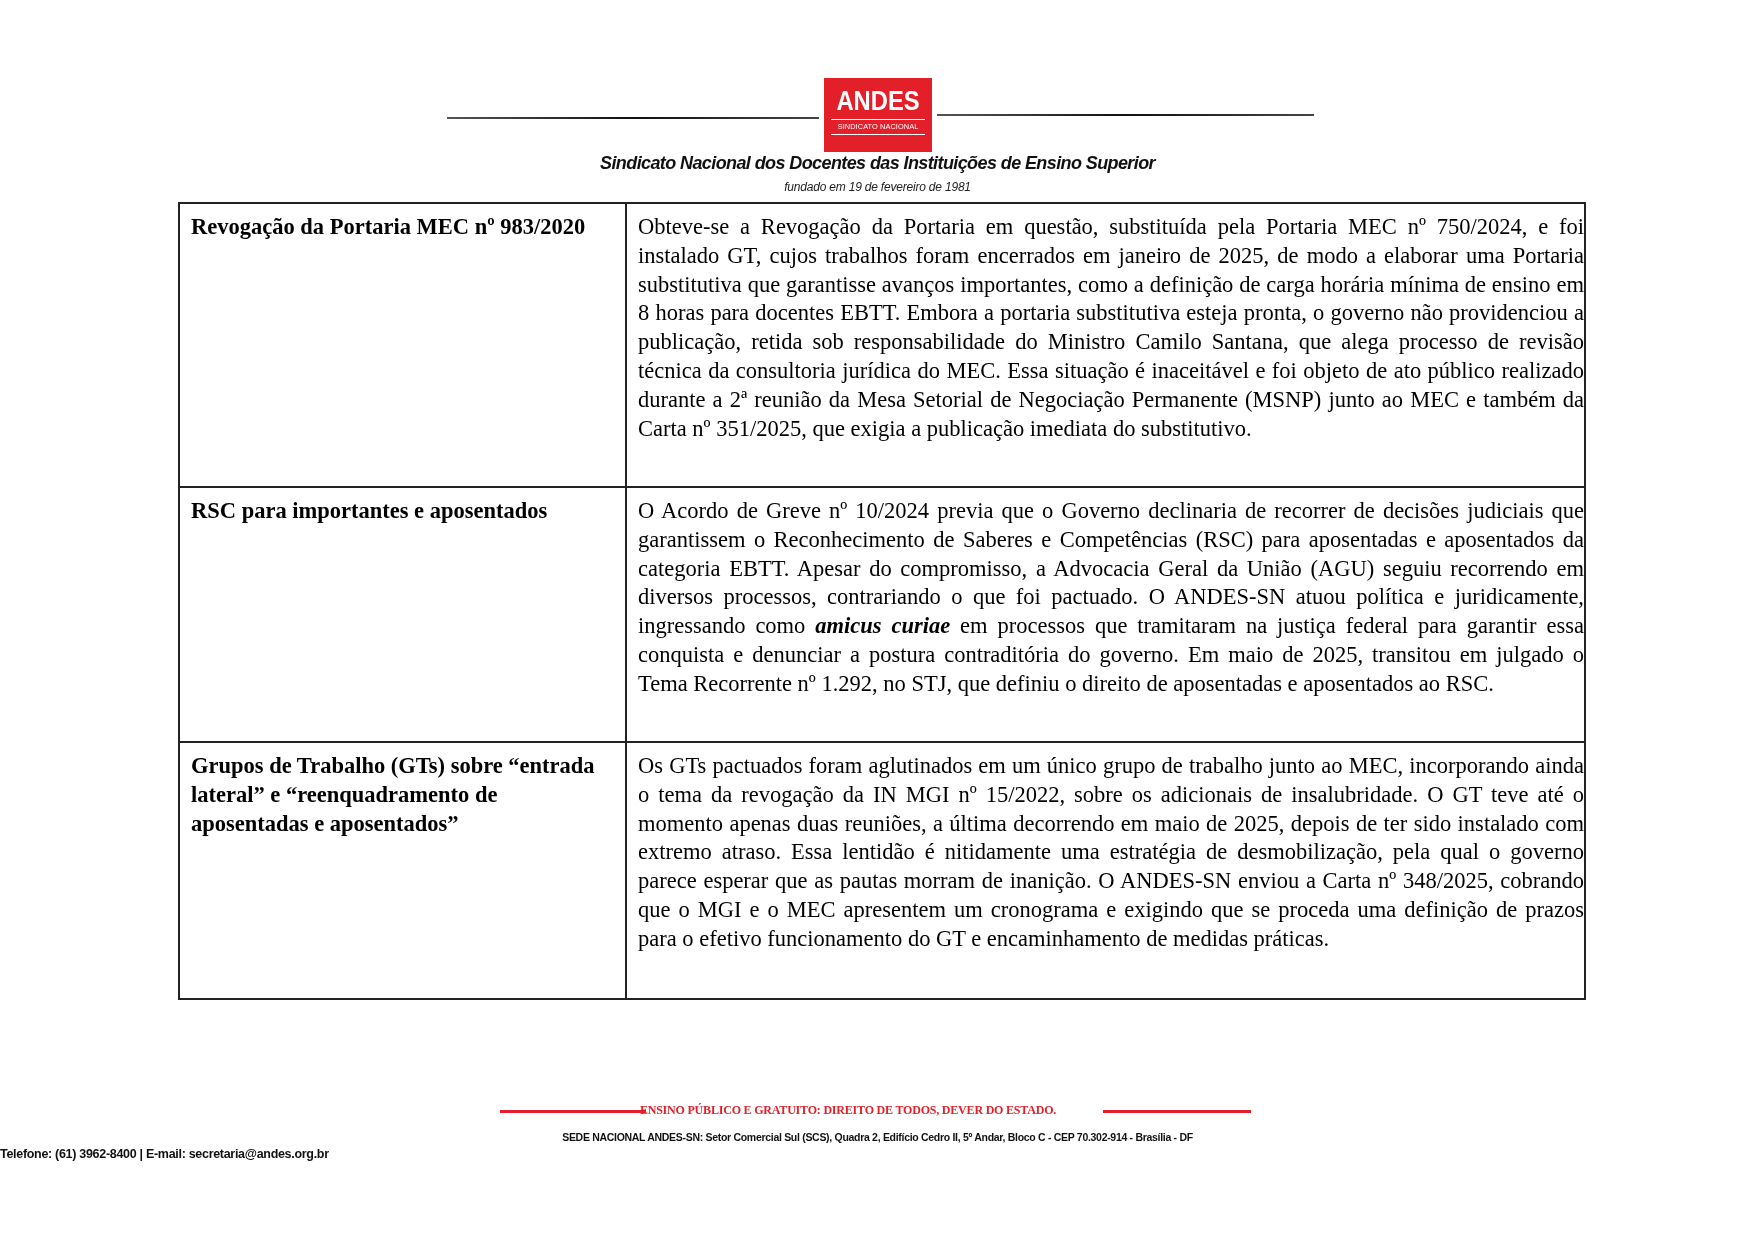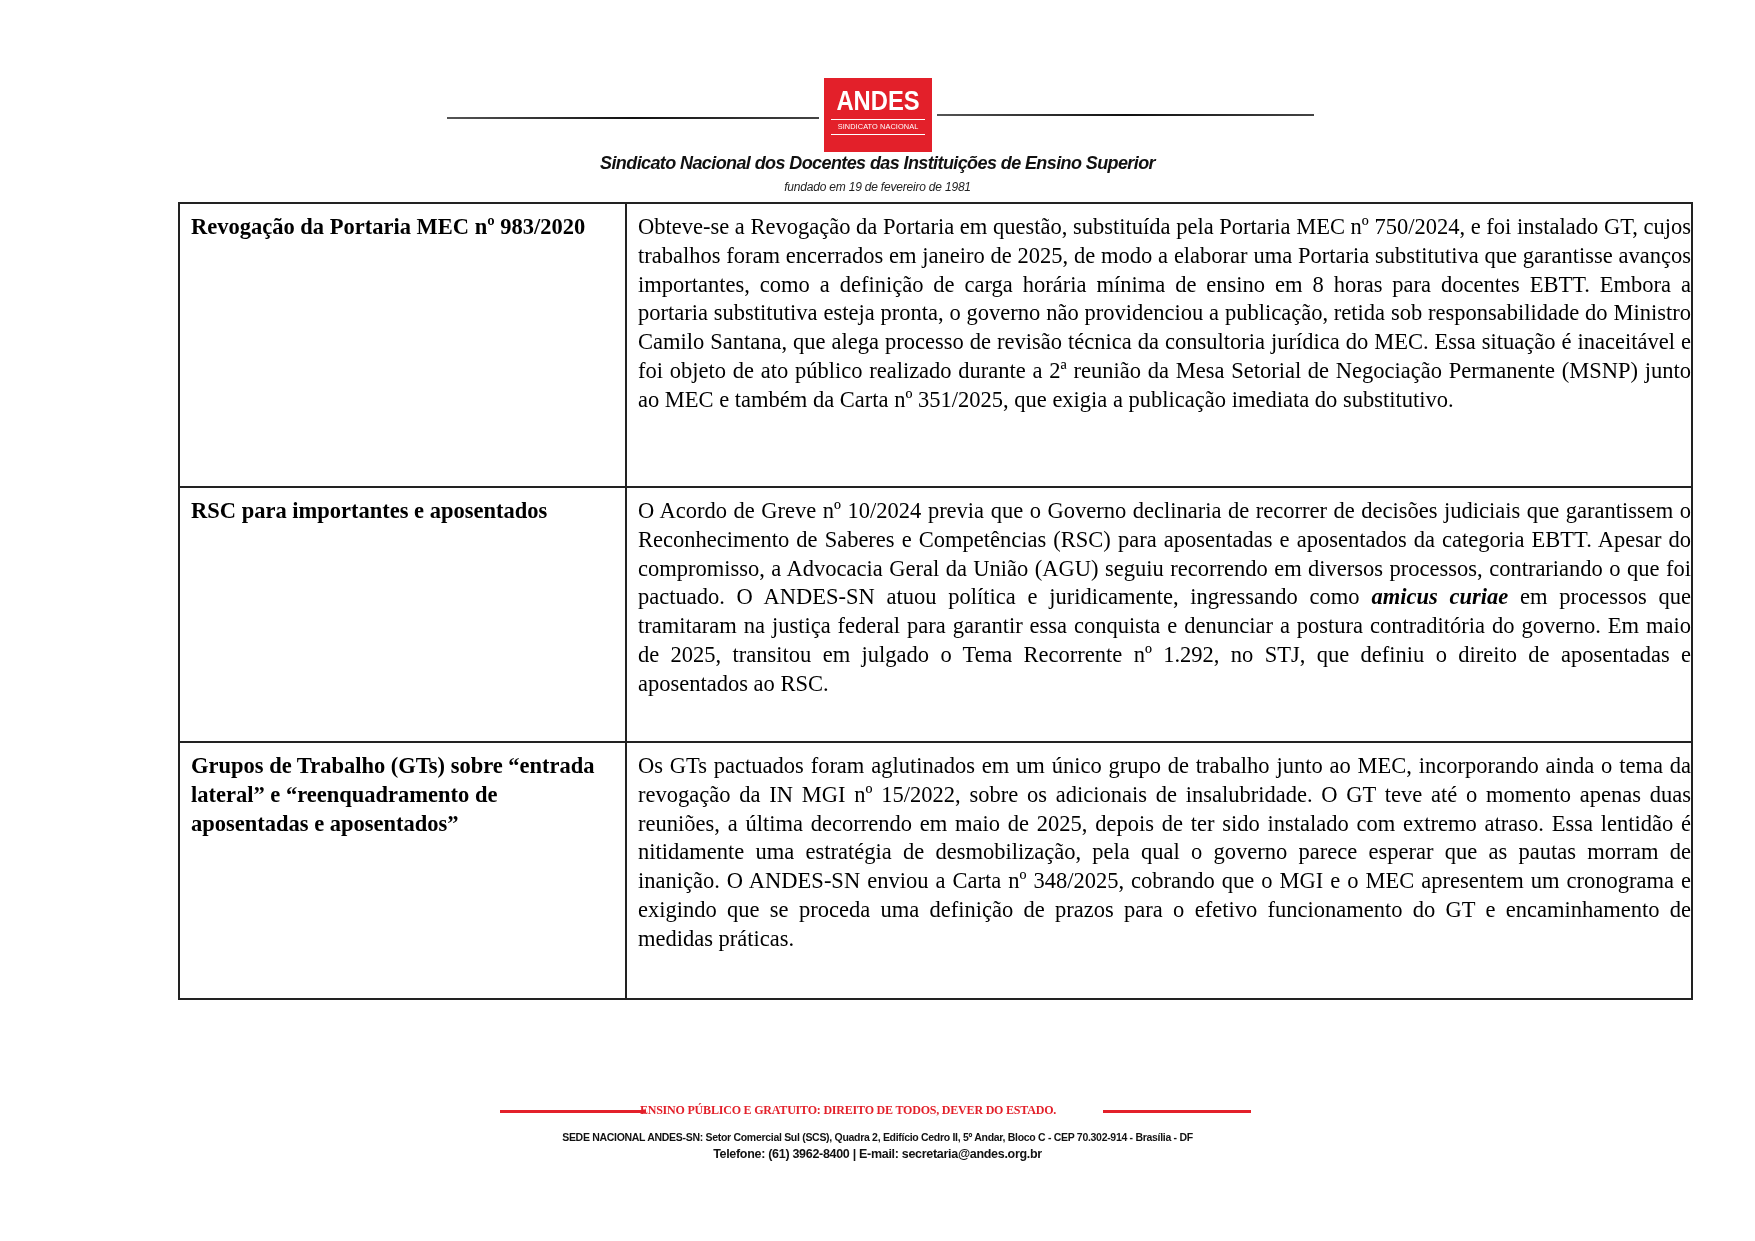--- a/index.html
+++ b/index.html
@@ -85,21 +85,21 @@
       font-style: italic;
       font-size: 12px;
       color: #222;
       letter-spacing: -0.2px;
     }
     
     .doc-table {
       position: absolute;
       left: 178px;
       top: 202px;
-      width: 1515px;
+      width: 1408px;
       border-collapse: collapse;
       table-layout: fixed;
     }
     .doc-table td {
       border: 2px solid #222;
       vertical-align: top;
       font-size: 22.5px;
       line-height: 28.8px;
       padding: 9px 10px 12px 11px;
     }
@@ -149,21 +149,20 @@
       font-weight: bold;
       font-size: 10.5px;
       color: #111;
       letter-spacing: -0.3px;
     }
     .contact {
       position: absolute;
       left: 0;
       width: 1755px;
       top: 1147px;
-      text-align: center;
       font-family: "Liberation Sans", sans-serif;
       font-weight: bold;
       font-size: 12.5px;
       color: #111;
       letter-spacing: -0.3px;
     }
   </style>
 </head>
 <body>
 

